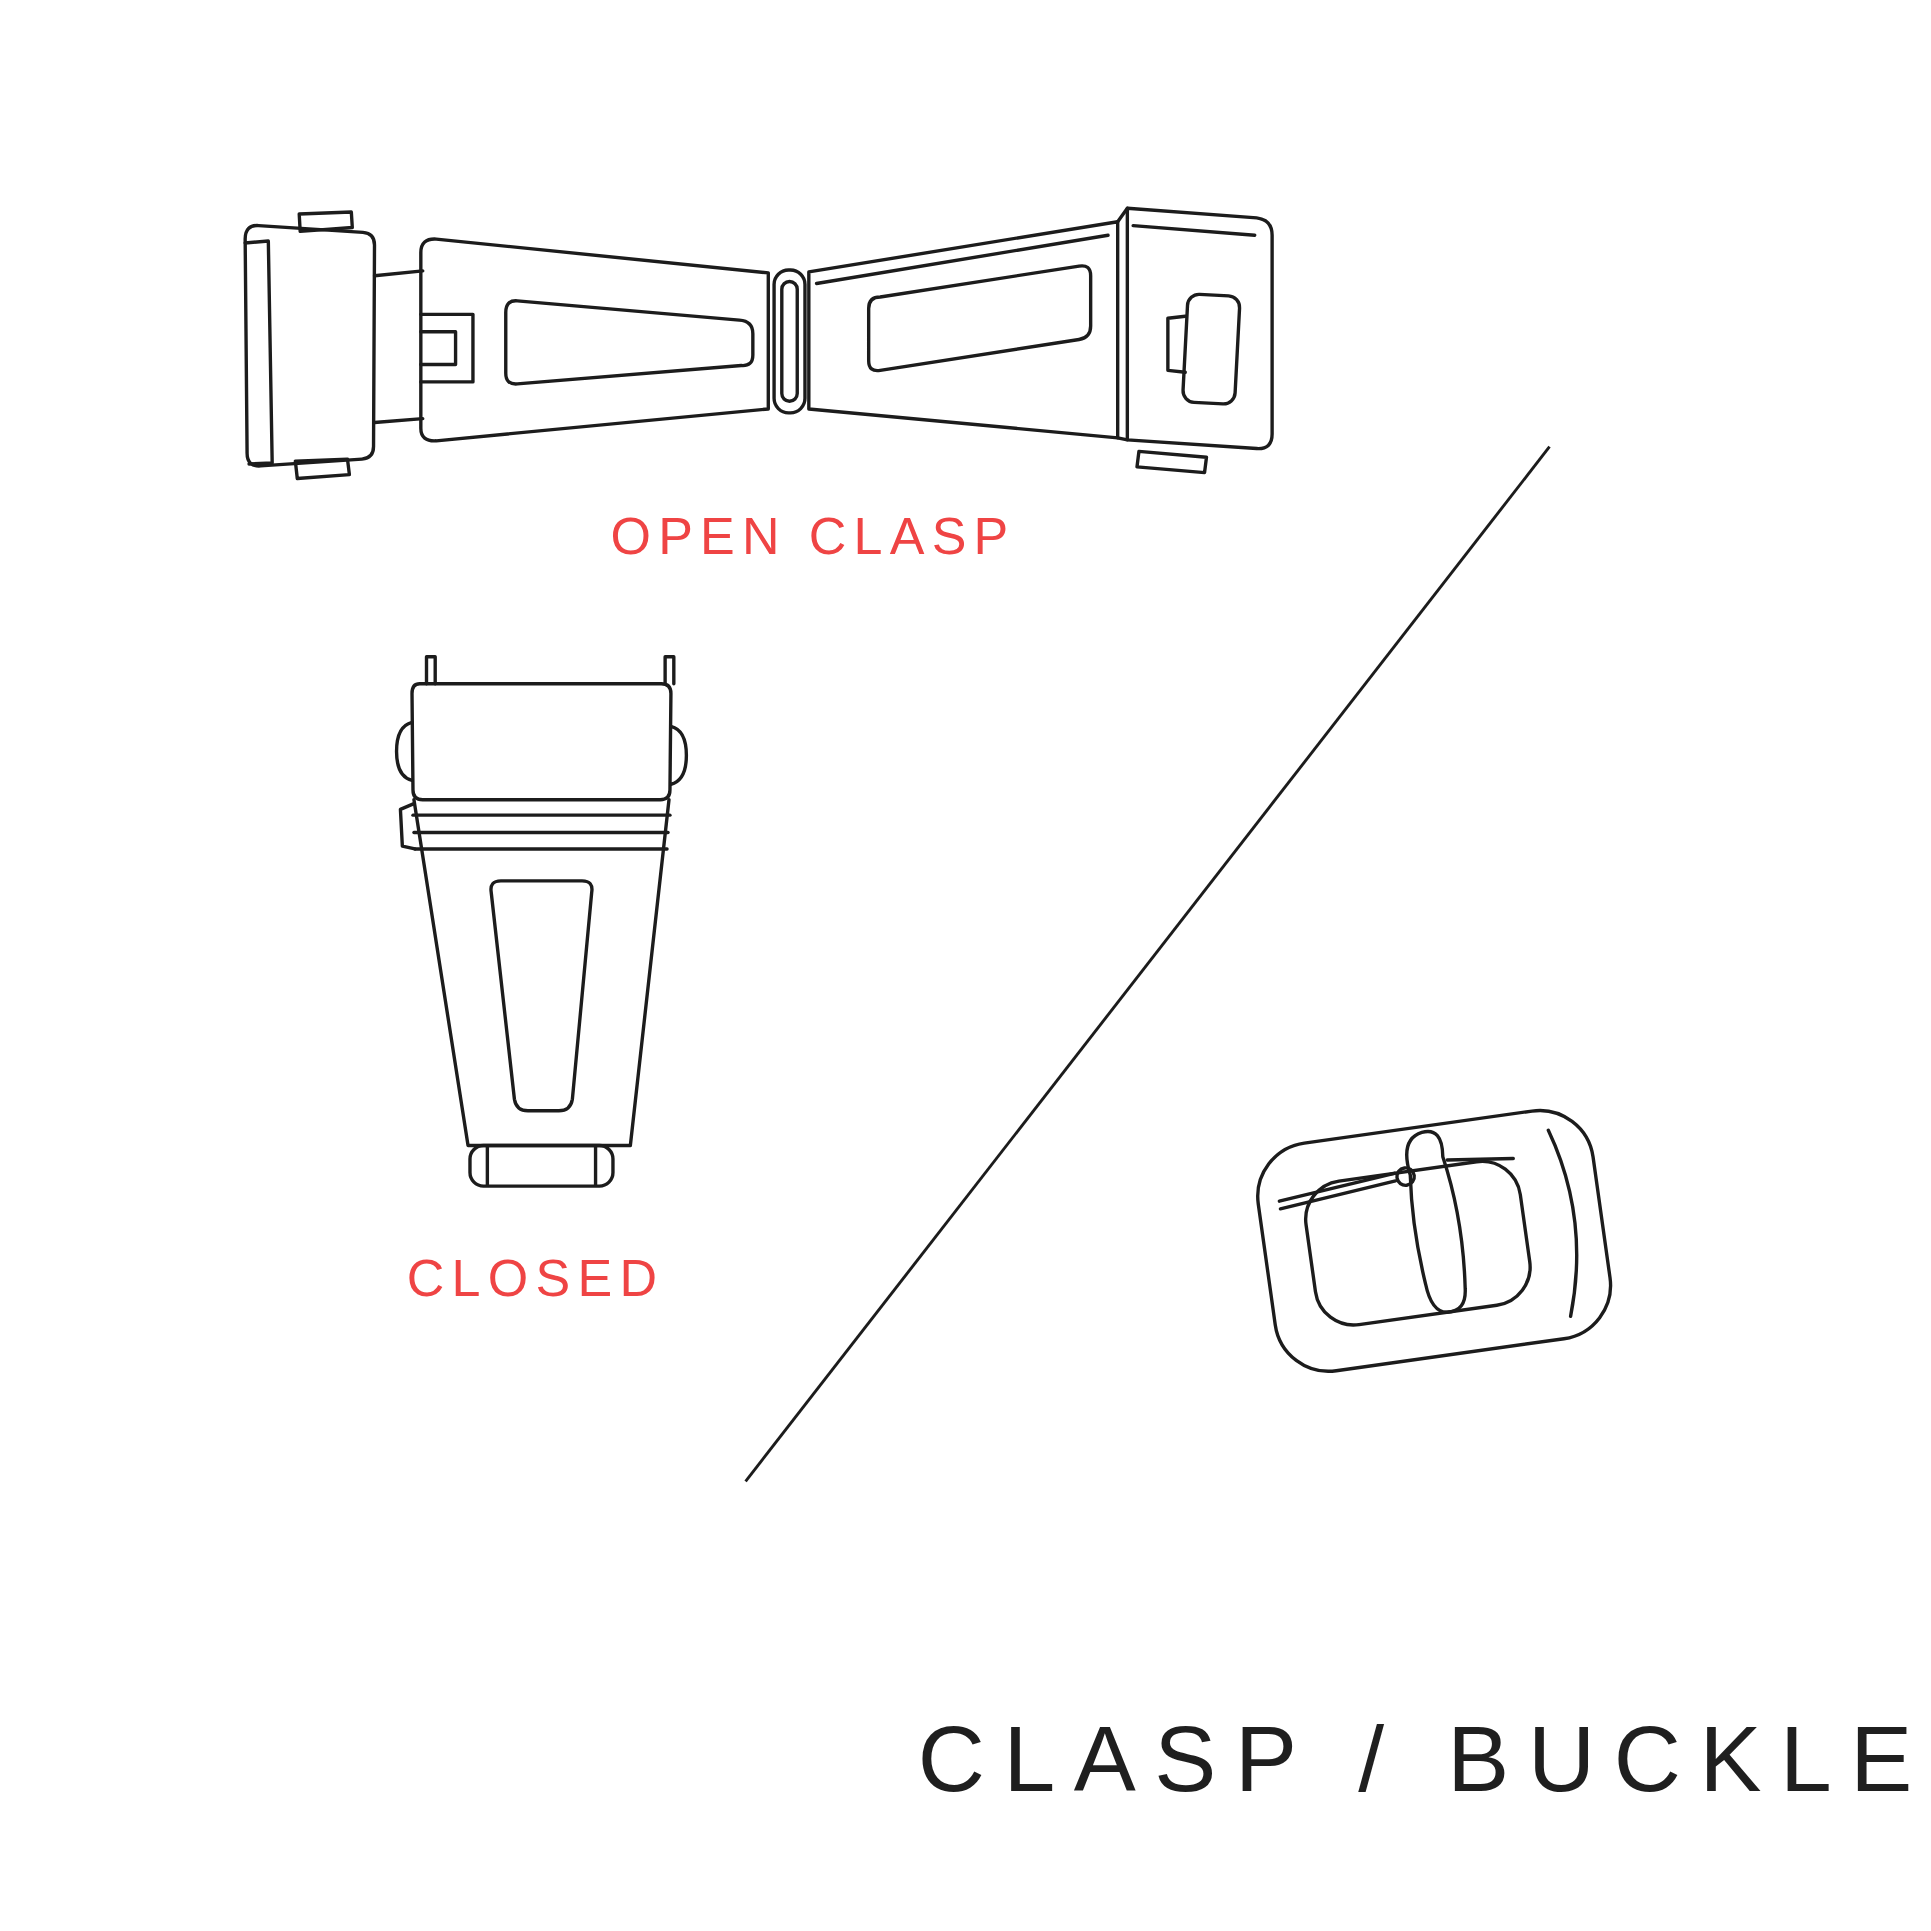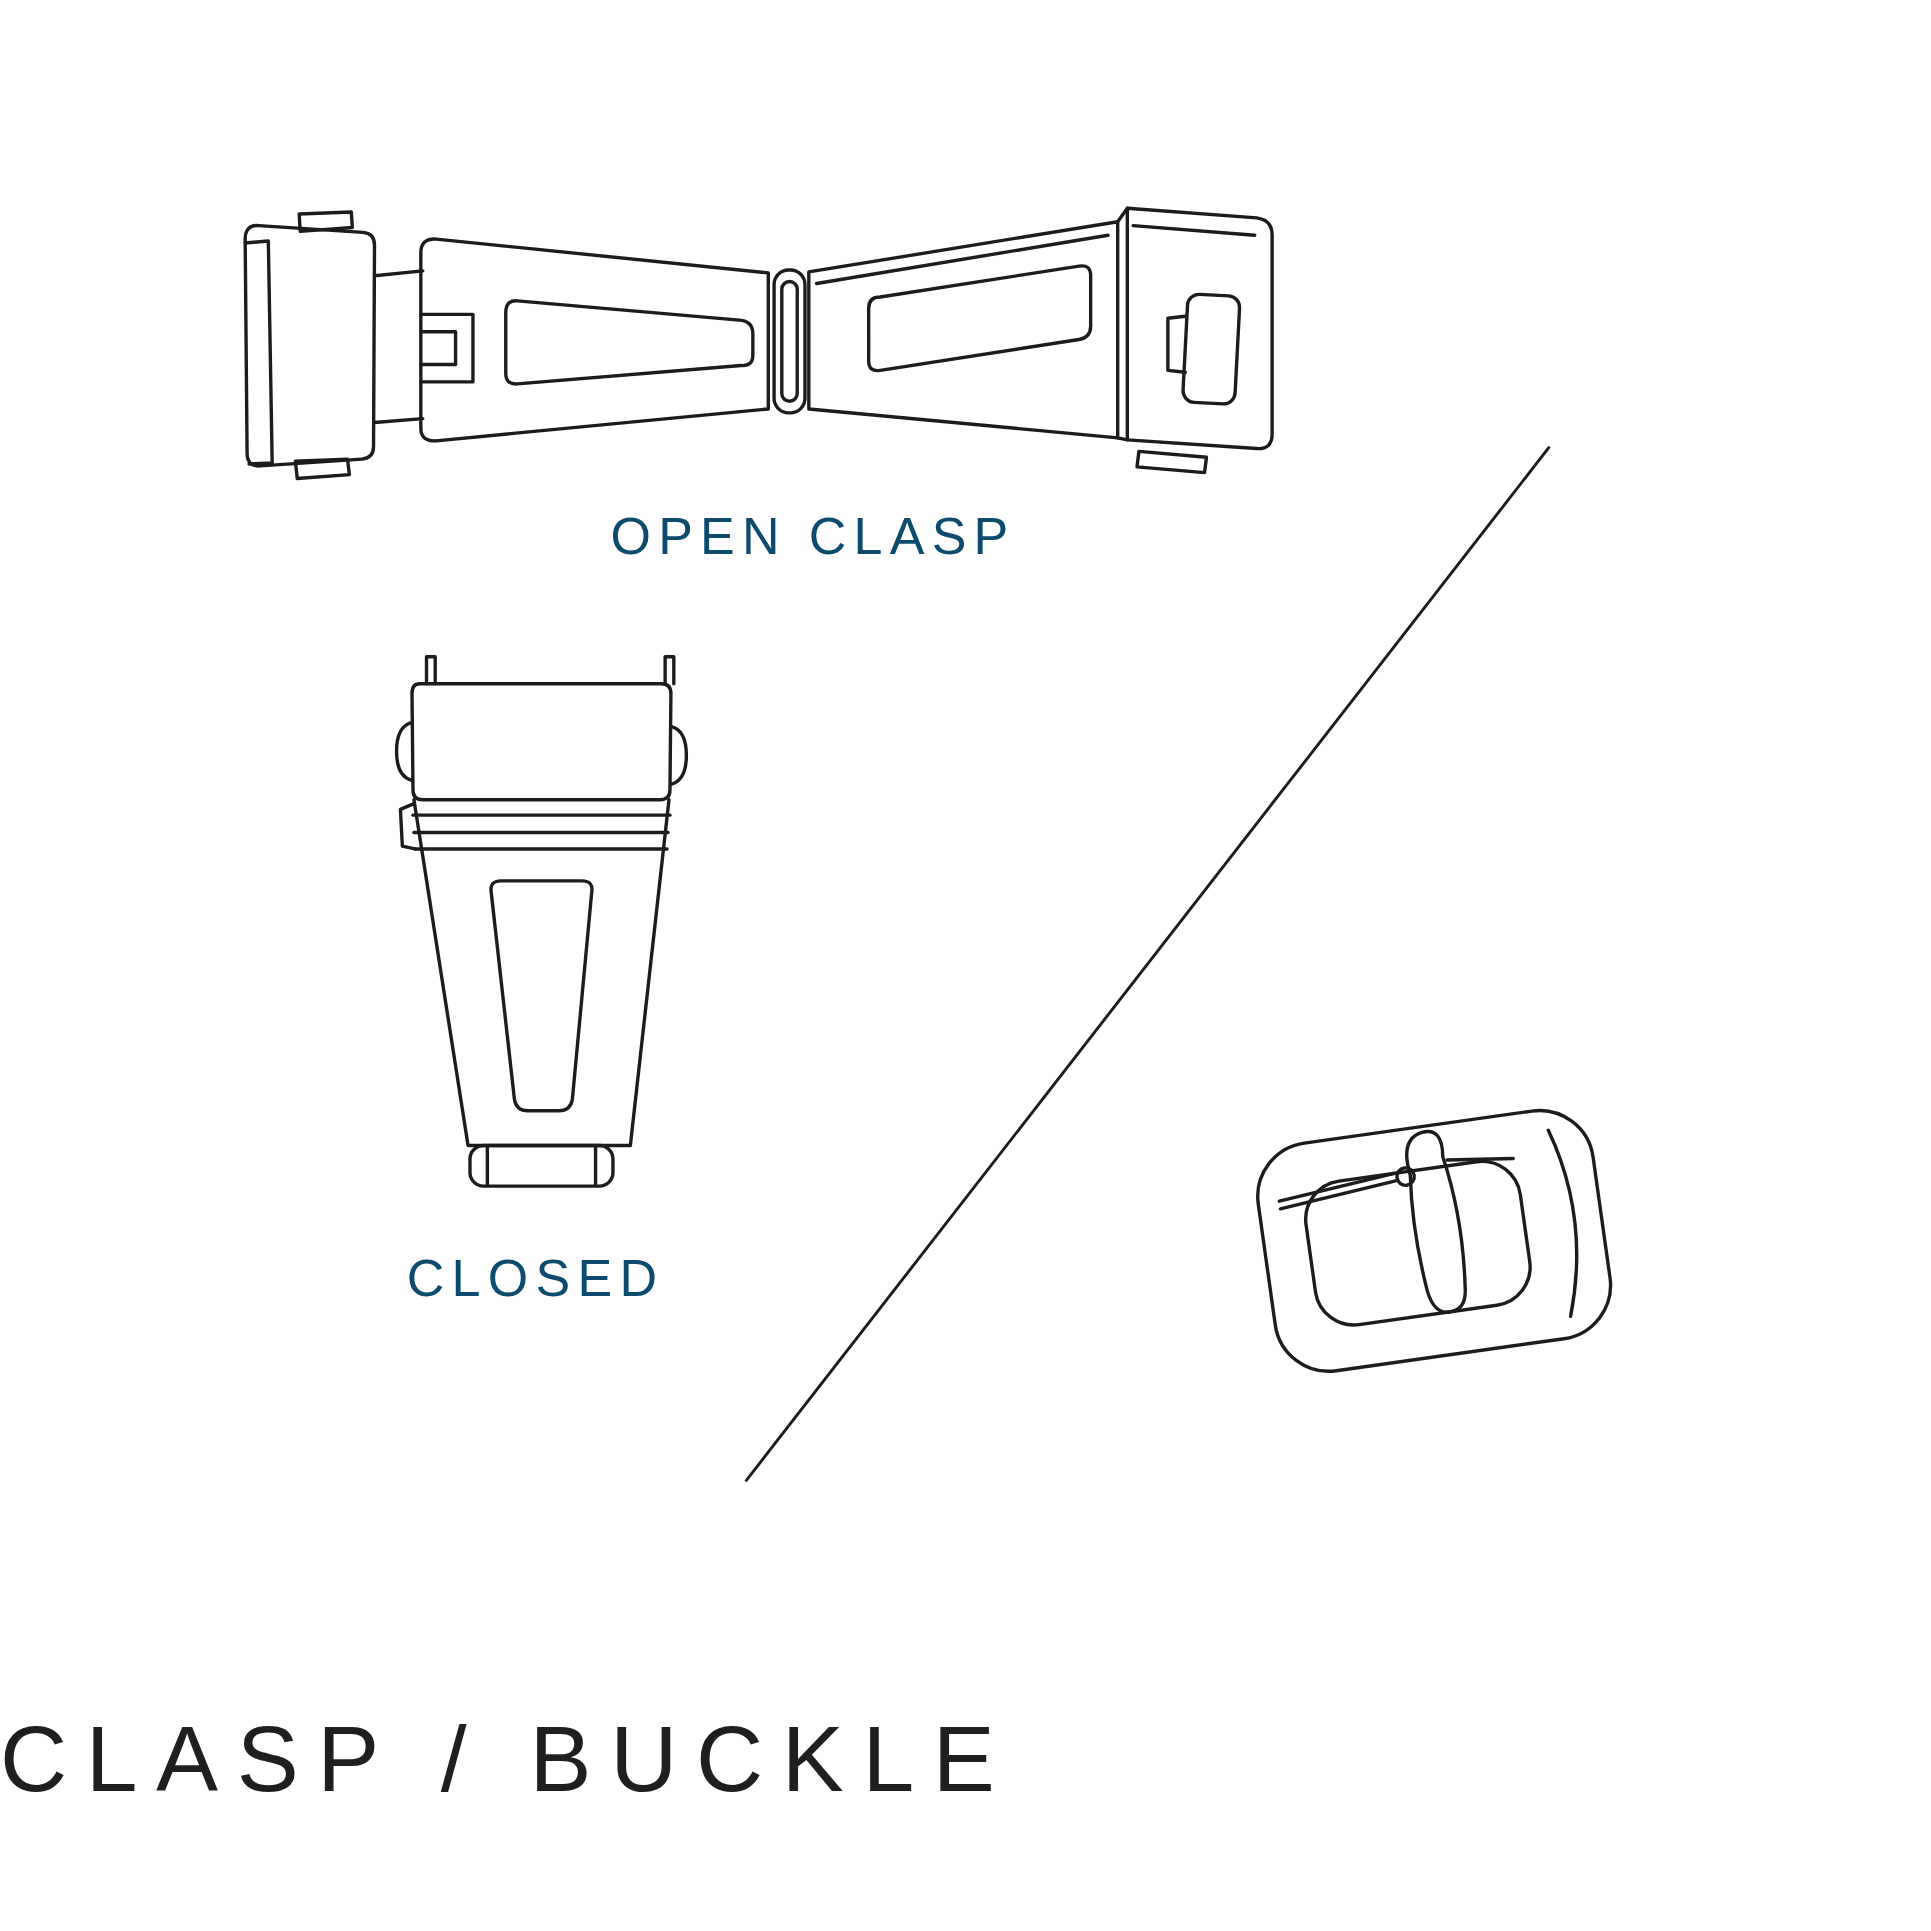--- a/index.html
+++ b/index.html
@@ -7,36 +7,36 @@
     width:1931px;height:1931px;
     background:#ffffff;
     position:relative;
     overflow:hidden;
     font-family:"Liberation Sans", sans-serif;
   }
   .abs{position:absolute;}
   svg.fig{position:absolute;display:block;}
   .caption{
     position:absolute;
-    color:#0c4a6e;
+    color:#ef4444;
     font-size:52px;
     font-weight:500;
     letter-spacing:0.14em;
     text-align:center;
     line-height:1.1;
     white-space:nowrap;
   }
   .main-title{
     position:absolute;
     left:0; top:1711px; width:1931px;
     color:#1f1f1f;
     font-size:93px;
     font-weight:500;
     letter-spacing:0.20em;
-    text-align:left;
+    text-align:right;
     line-height:1.05;
     white-space:nowrap;
   }
 </style>
 </head>
 <body>
 
 <div class="abs" style="left:0;top:0;">
   <svg class="fig" style="left:222px;top:179px" width="1081" height="319" viewBox="0 0 1120 330">
     <g fill="none" stroke="#1c1c1c" stroke-width="3.5" stroke-linejoin="round" stroke-linecap="round">

